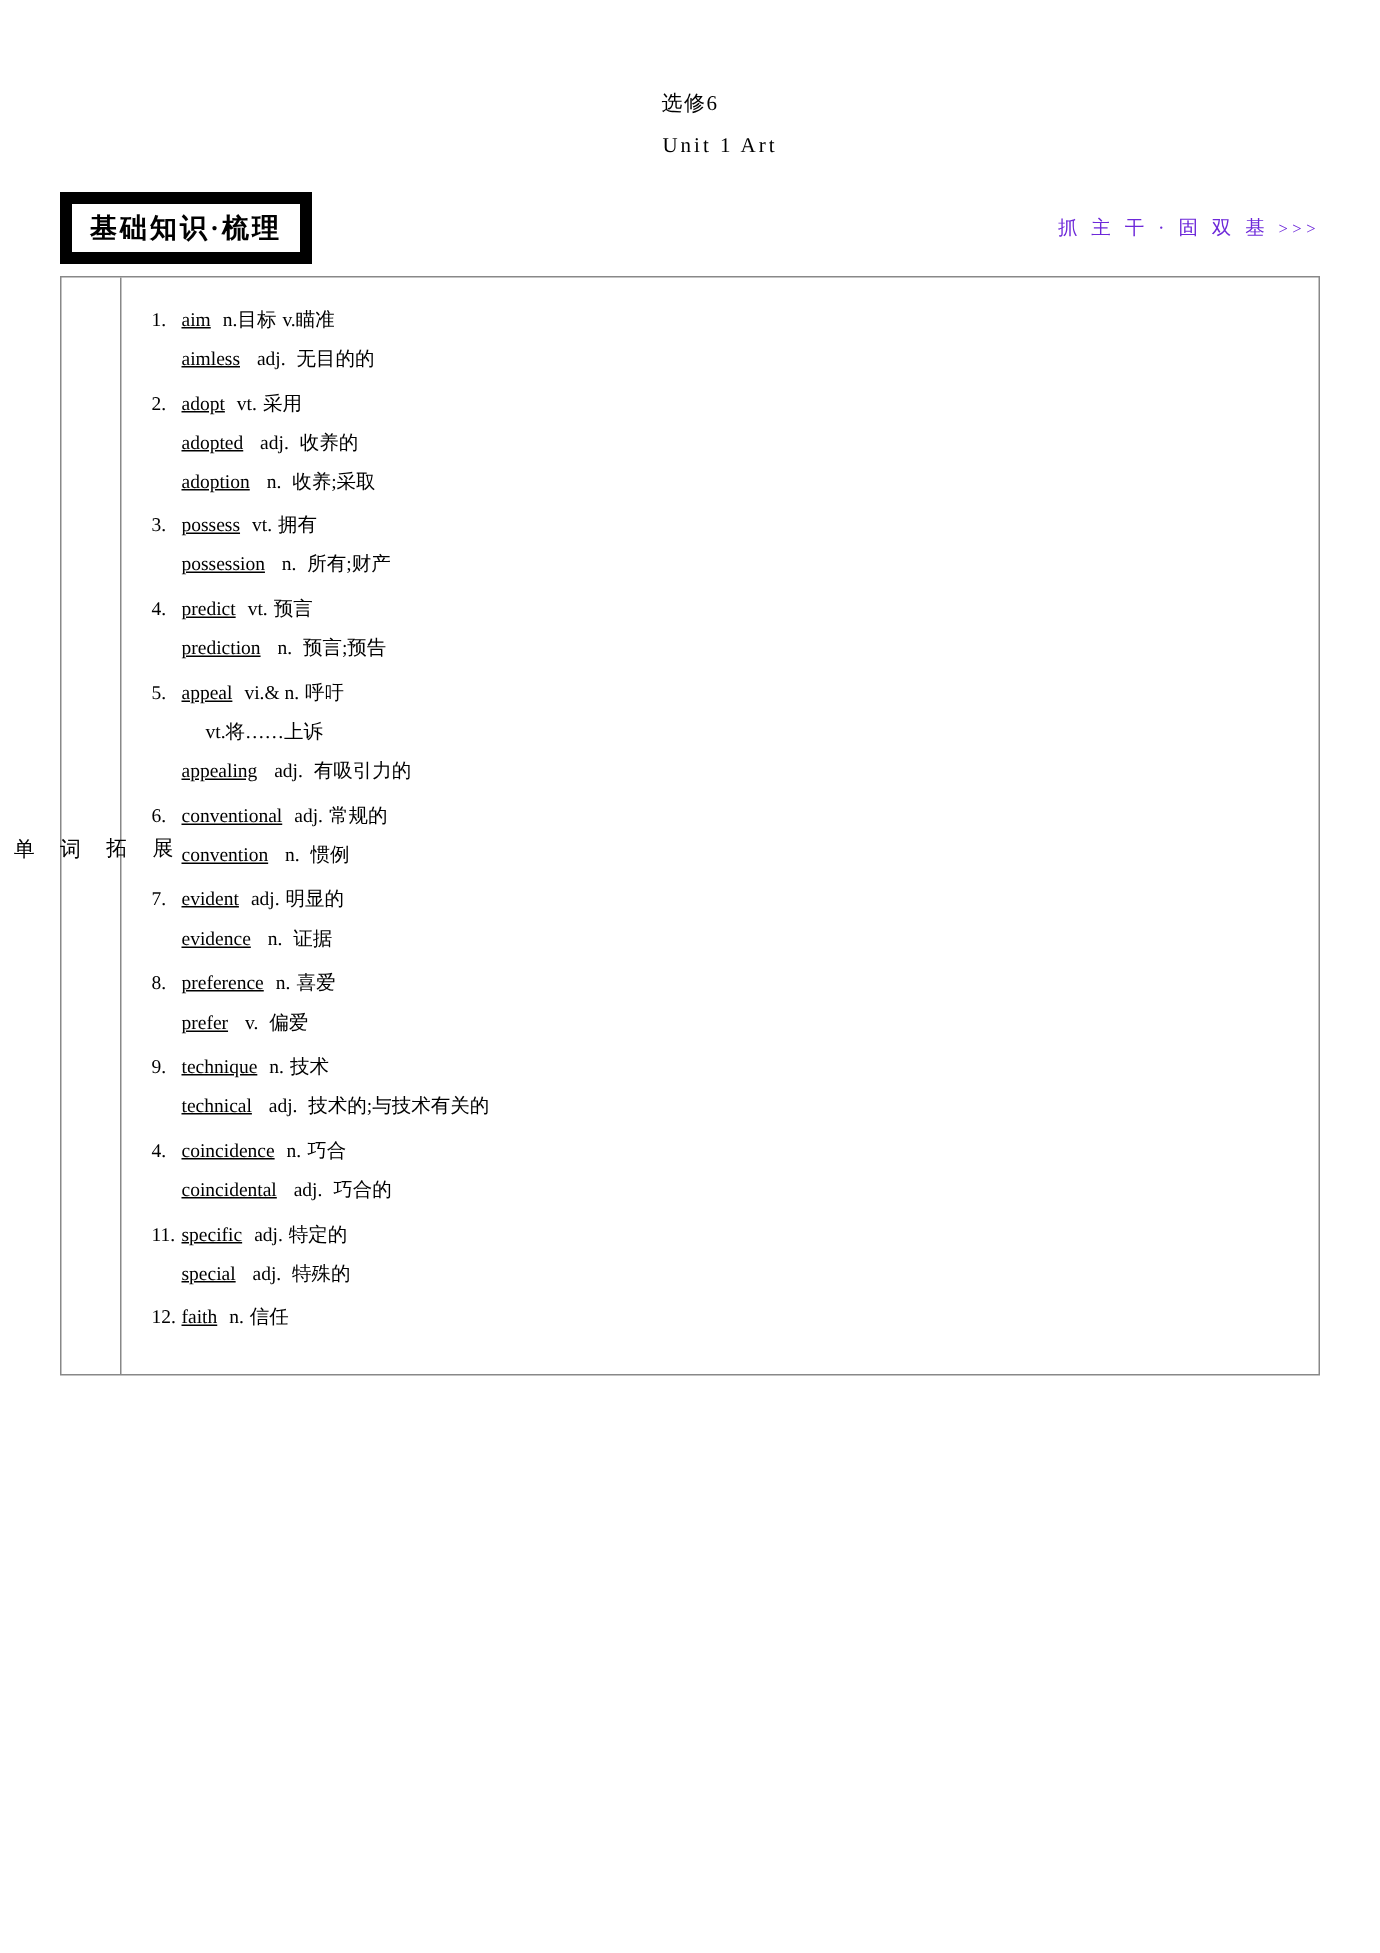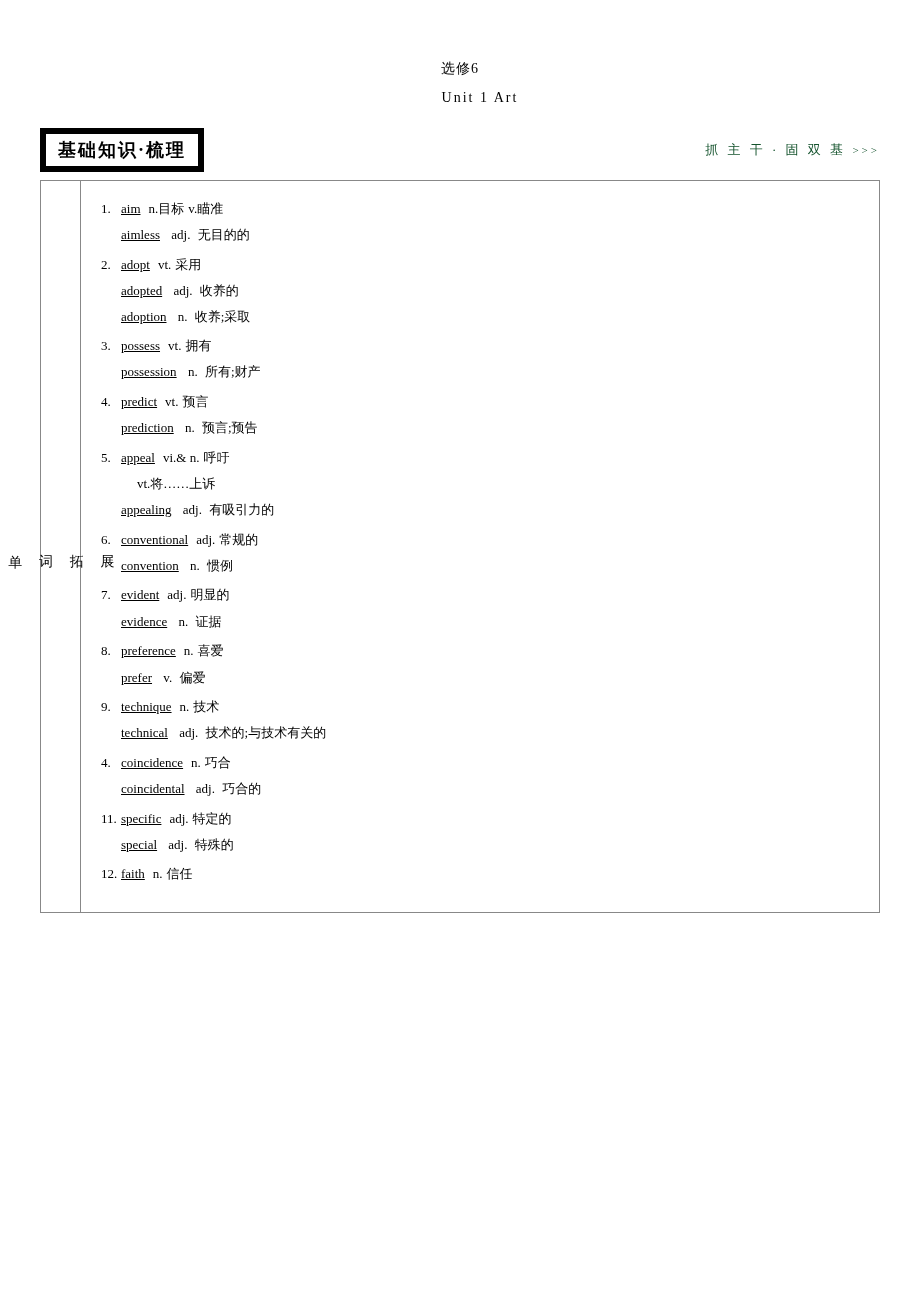--- a/index.html
+++ b/index.html
@@ -29,31 +29,31 @@
       letter-spacing: 2px;
       padding-left: 40px;
     }
     .section-header {
       display: flex;
       align-items: center;
       justify-content: space-between;
       padding: 12px 40px 8px 40px;
     }
     .section-title-box {
-      border: 6px solid #000000;
+      border: 8px solid #000000;
       padding: 4px 12px;
       font-size: 18px;
       font-weight: bold;
       letter-spacing: 2px;
       background: #fff;
     }
     .section-subtitle {
       font-size: 13px;
       letter-spacing: 3px;
-      color: #14532d;
+      color: #6d28d9;
     }
     .section-subtitle .arrows {
       font-size: 11px;
     }
     .main-table {
       margin: 0 40px;
       border: 1px solid #888;
       display: flex;
     }
     .left-label {

